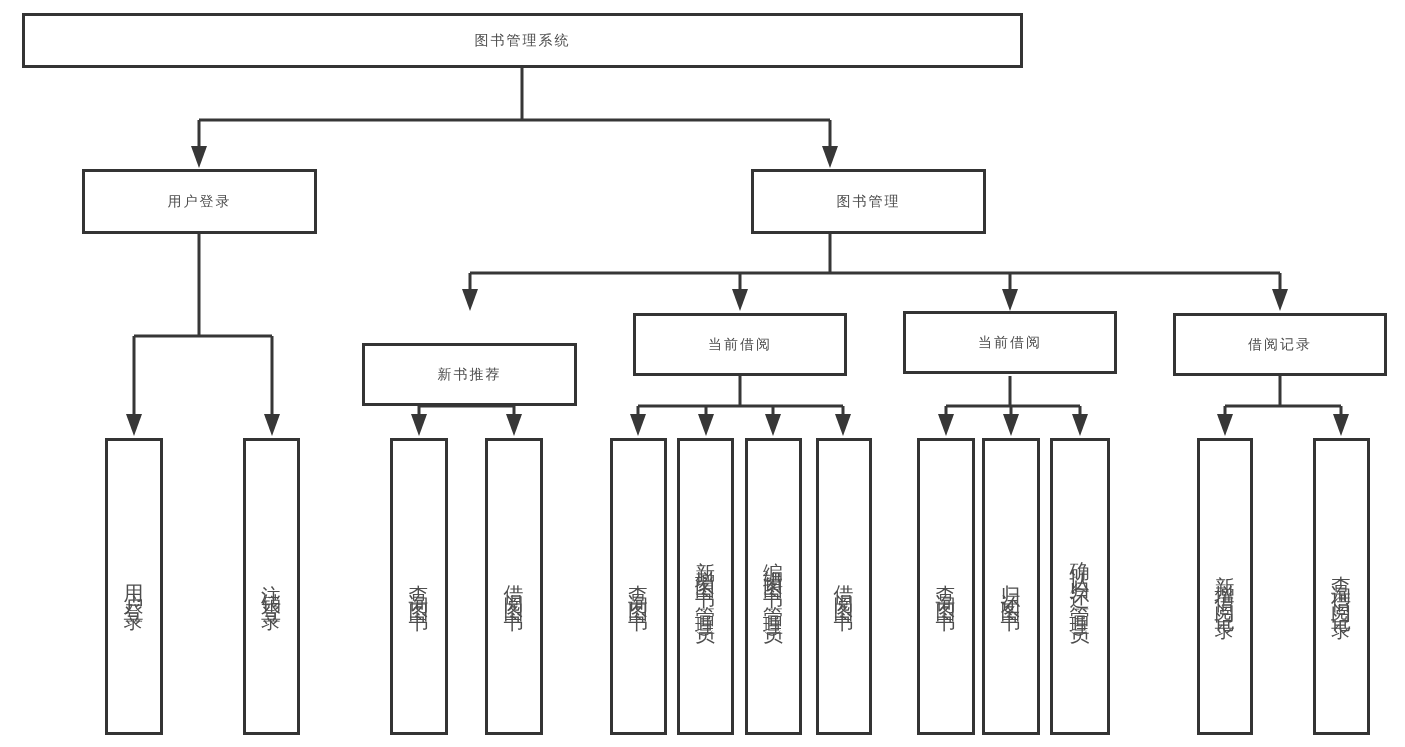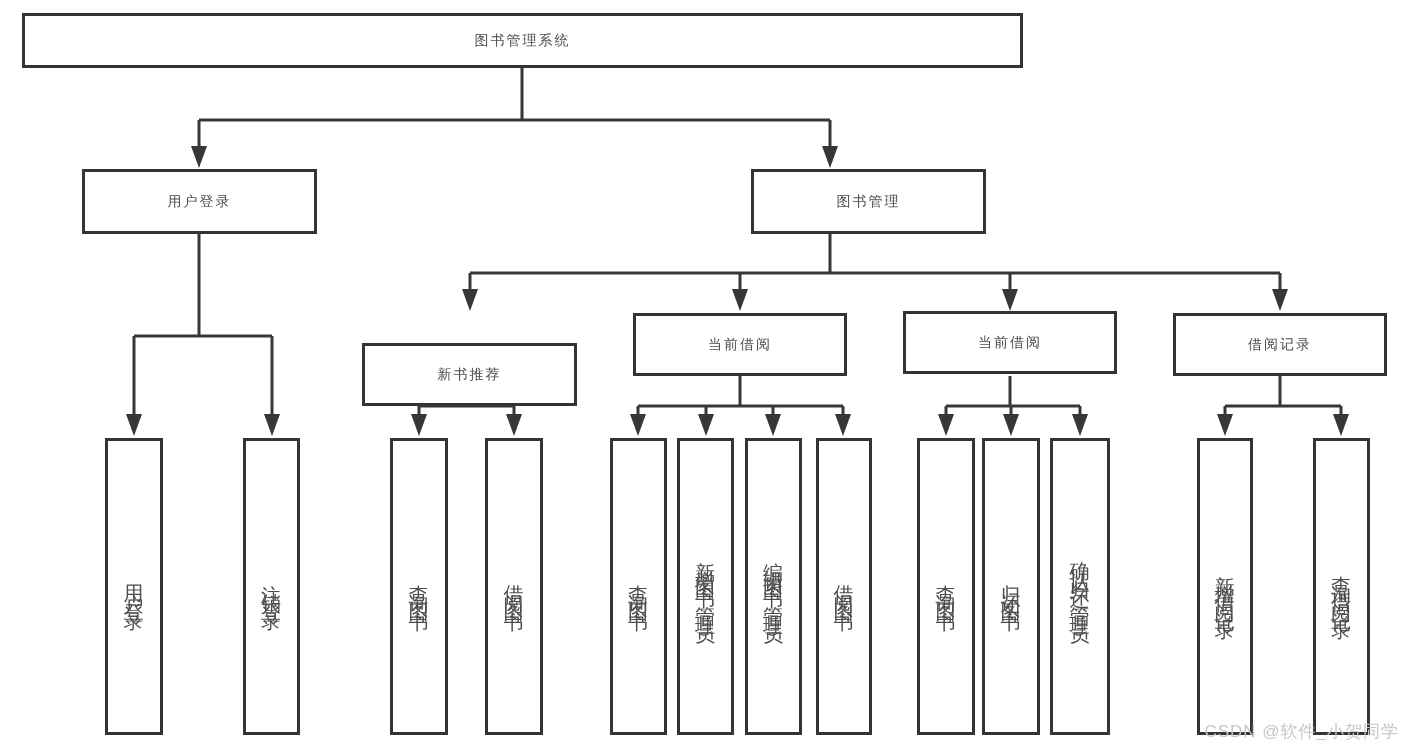--- a/index.html
+++ b/index.html
@@ -139,15 +139,14 @@
     <span>确认归还（管理员）</span>
   </div>
 
   <div class="box vbox" style="left:1197px;top:438px;width:56px;height:297px;">
     <span>新增借阅记录</span>
   </div>
   <div class="box vbox" style="left:1313px;top:438px;width:57px;height:297px;">
     <span>查询借阅记录</span>
   </div>
 
-  <div class="watermark">CSDN @软件_小贺同学</div>
 
 </div>
 
 </body></html>

